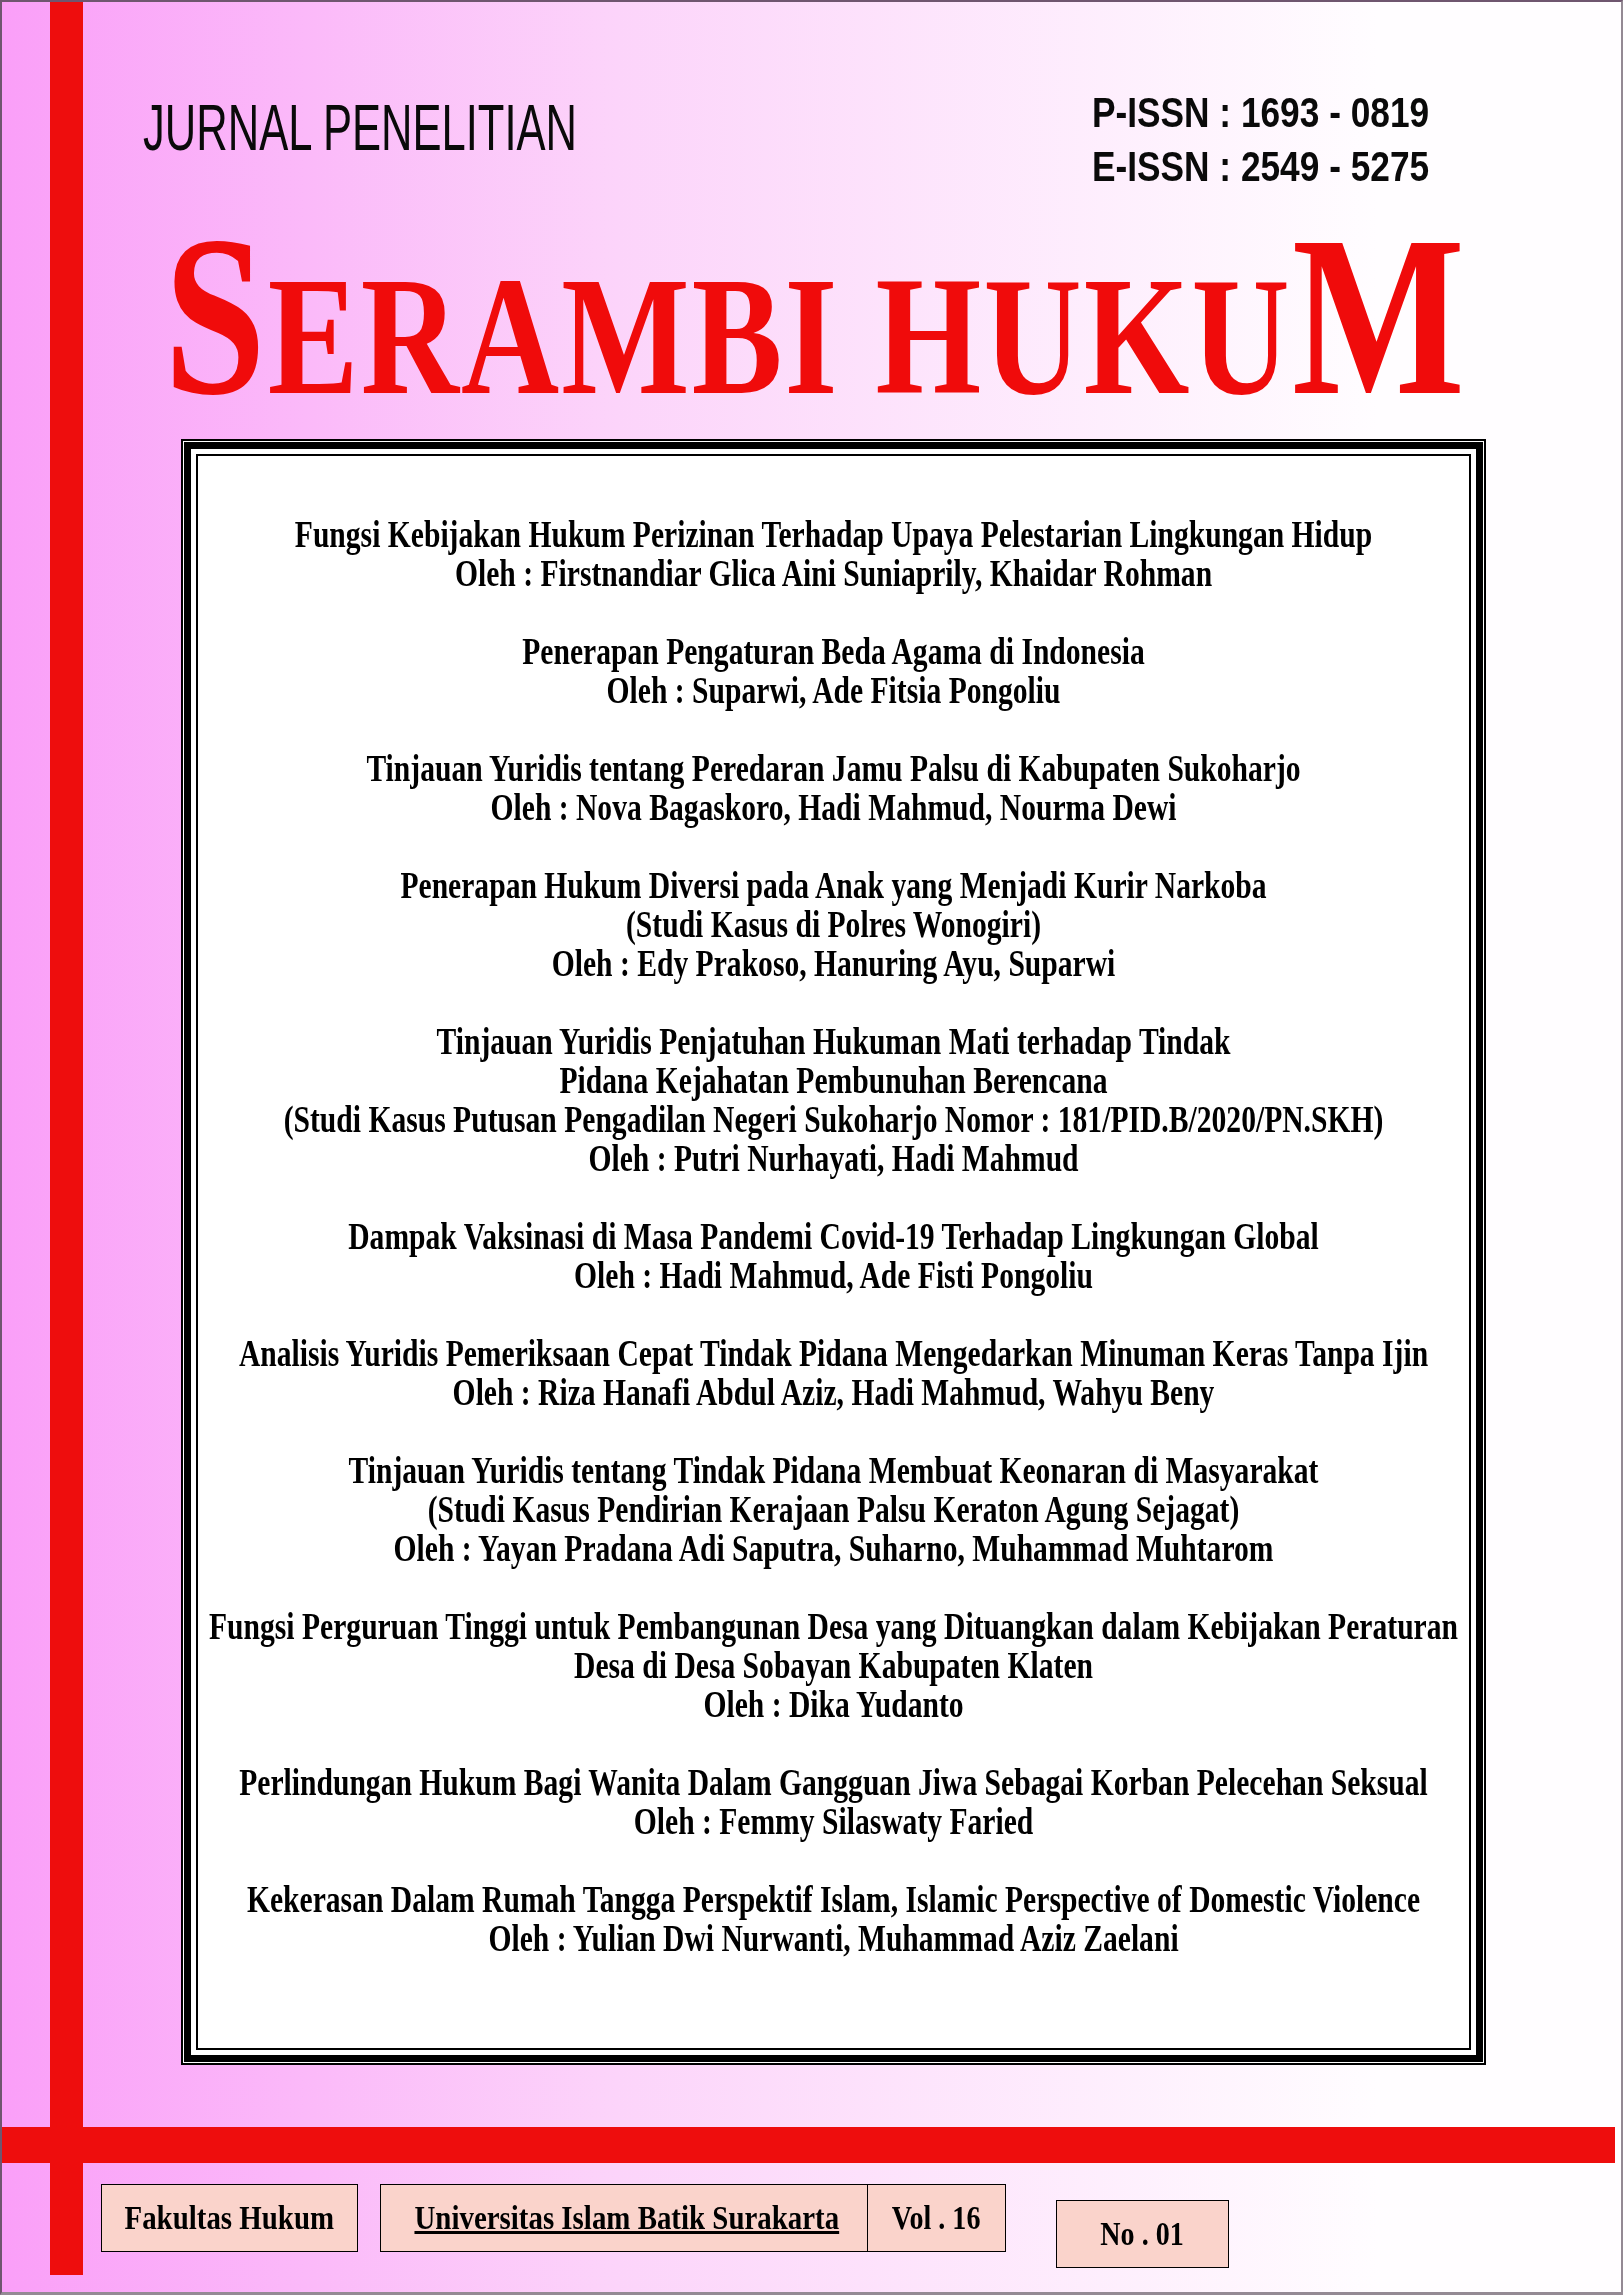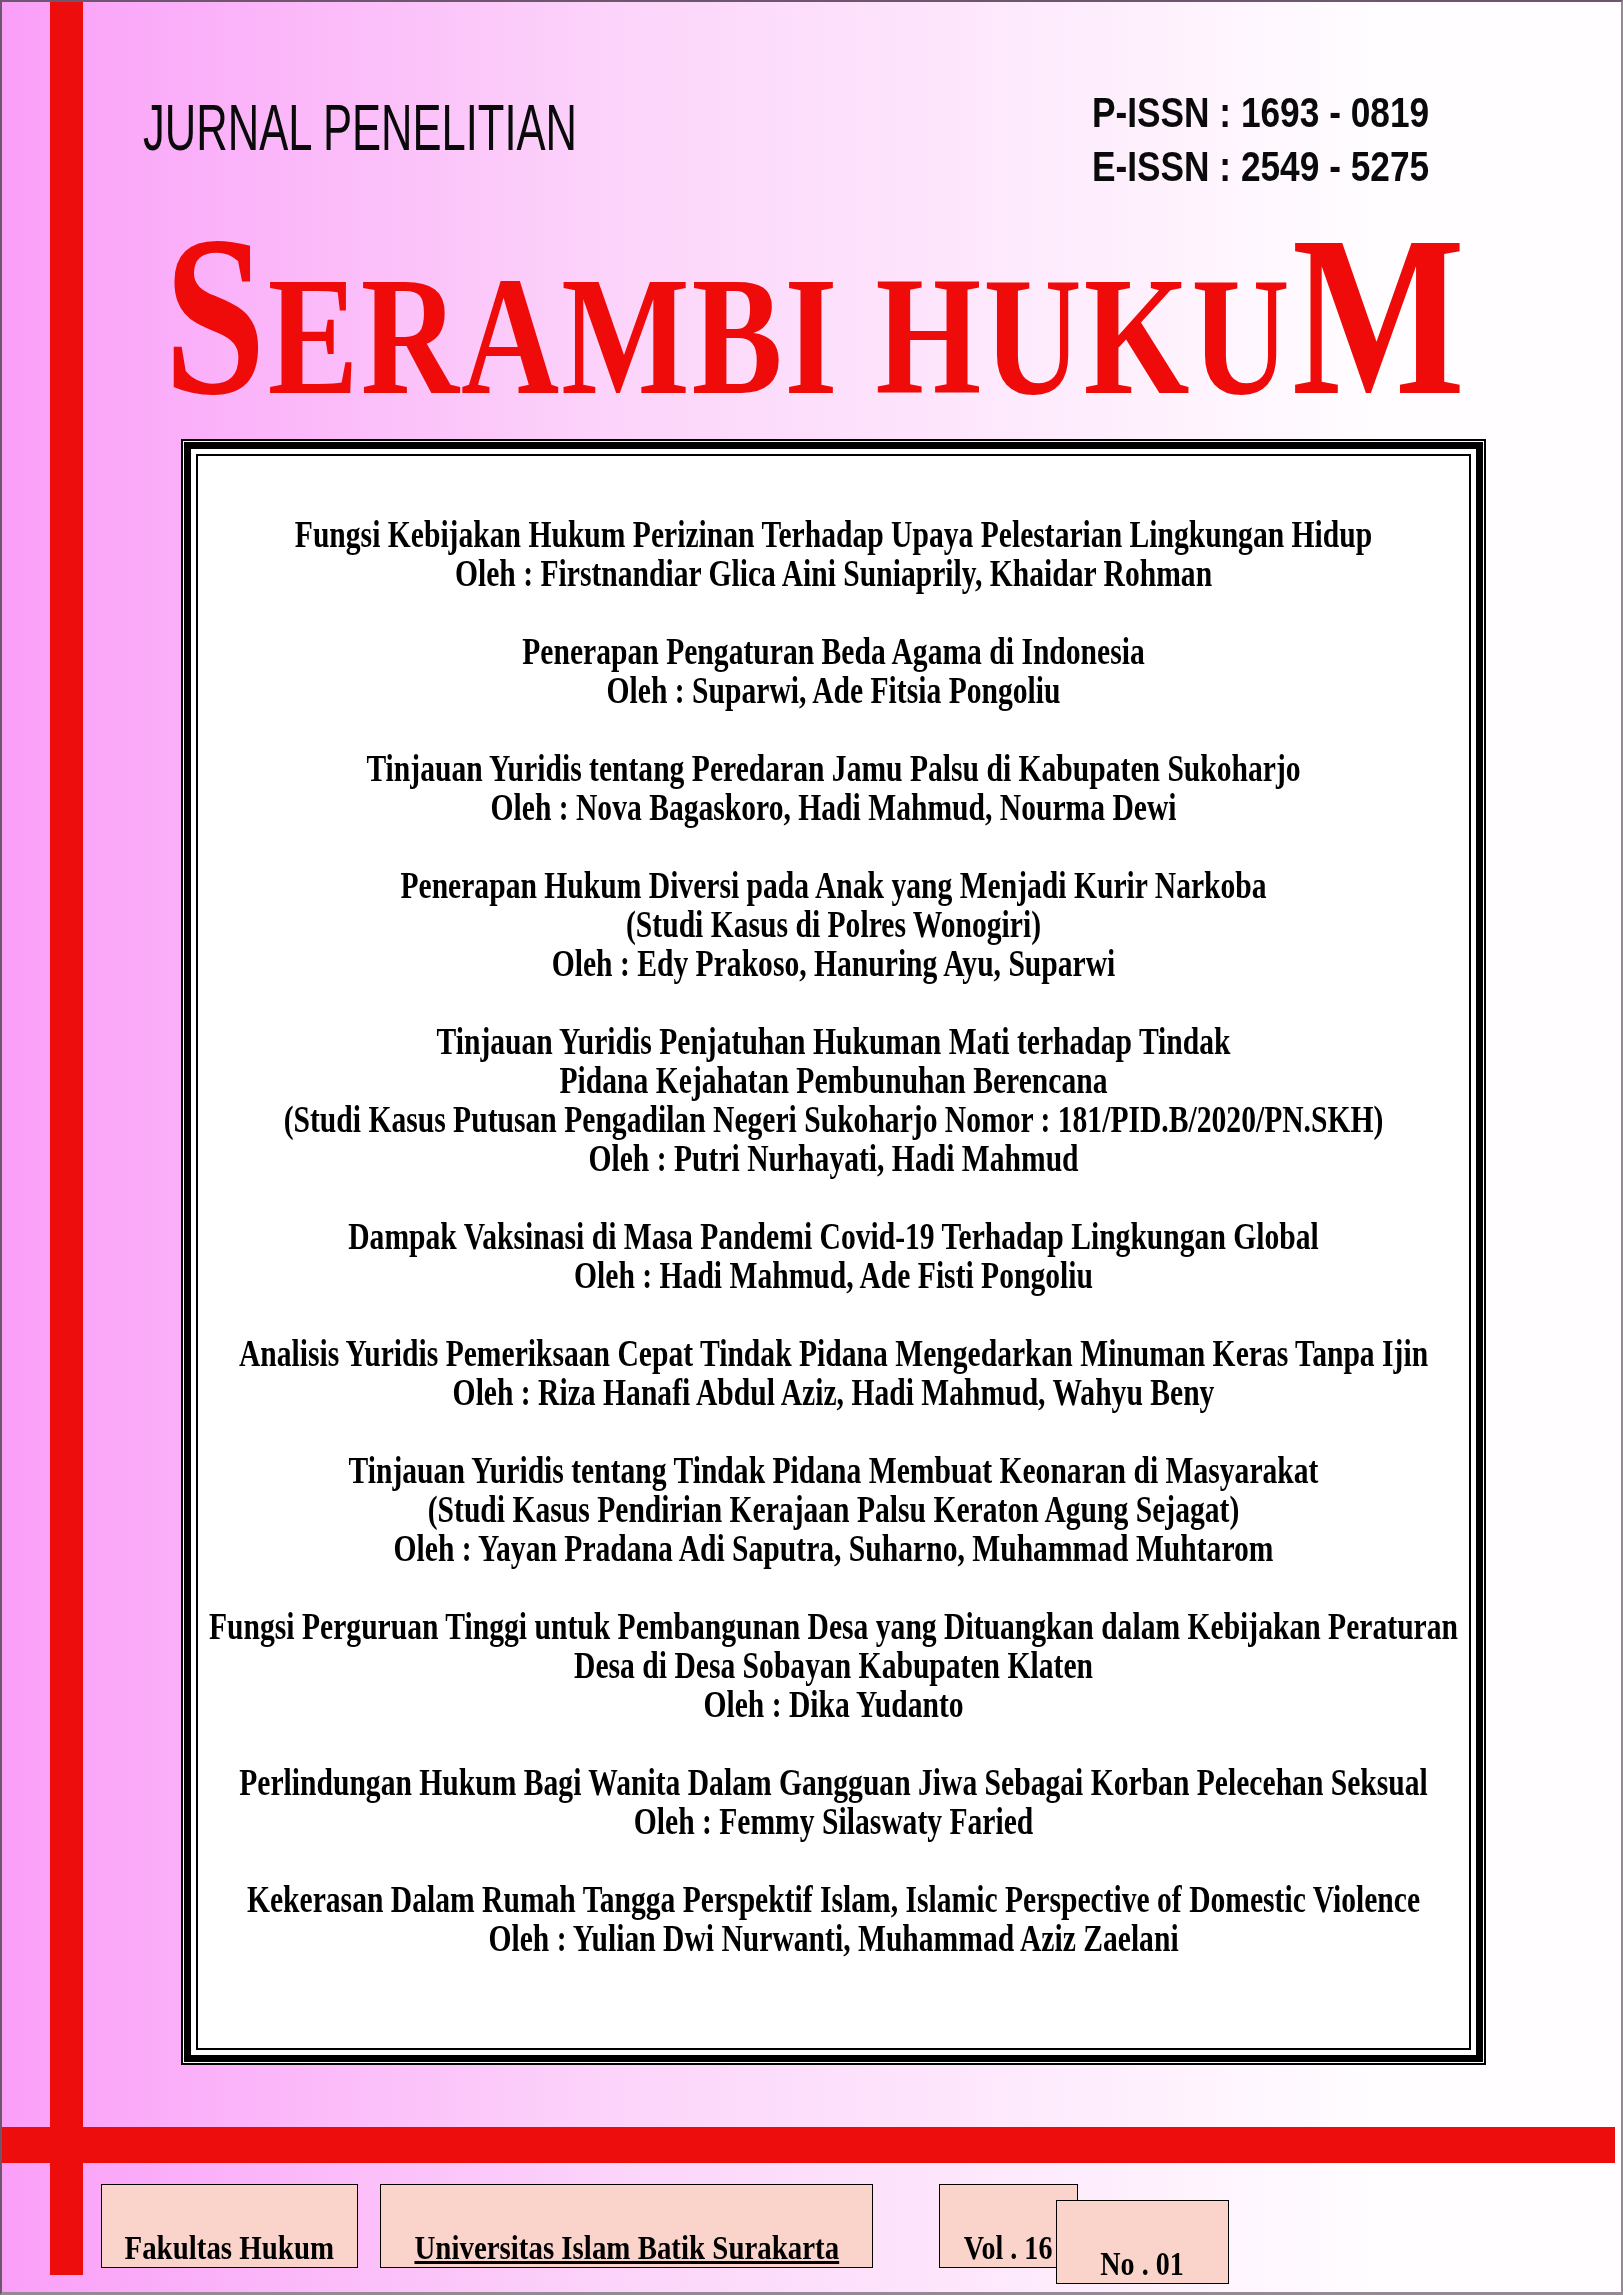--- a/index.html
+++ b/index.html
@@ -115,38 +115,38 @@
     color: #000;
     font-size: 37px;
     line-height: 39px;
     white-space: nowrap;
   }
 
   
   .fbox {
     position: absolute;
     top: 2182px;
-    height: 84px;
+    height: 68px;
     box-sizing: border-box;
     border: 1.3px solid #000;
     background: var(--footer-box-fill, #fad3cb);
     display: flex;
-    align-items: flex-end;
+    align-items: center;
     justify-content: center;
   }
   .fbox span {
     font-weight: bold;
     color: #000;
     white-space: nowrap;
     transform: scaleX(0.85);
     transform-origin: 50% 50%;
   }
   .fbox-0 { left: 99px;  width: 257px; }
   .fbox-1 { left: 378px;  width: 493px; text-decoration: underline; }
-  .fbox-2 { left: 937px; width: 139px; font-family: Liberation Serif, serif; }
+  .fbox-2 { left: 865px; width: 139px; font-family: Liberation Serif, serif; }
   .fbox-3 { left: 1054px; width: 173px; margin-top: 16px; }
   .fbox-4 { left: 1250px; width: 349px; }
   .fbox-0 span, .fbox-1 span { font-size: 34px; }
   .fbox-2 span, .fbox-3 span { font-size: 33px; }
   .fbox-4 span { font-size: 38px; }
 </style>
 </head>
 <body>
 
 <div class="page">

